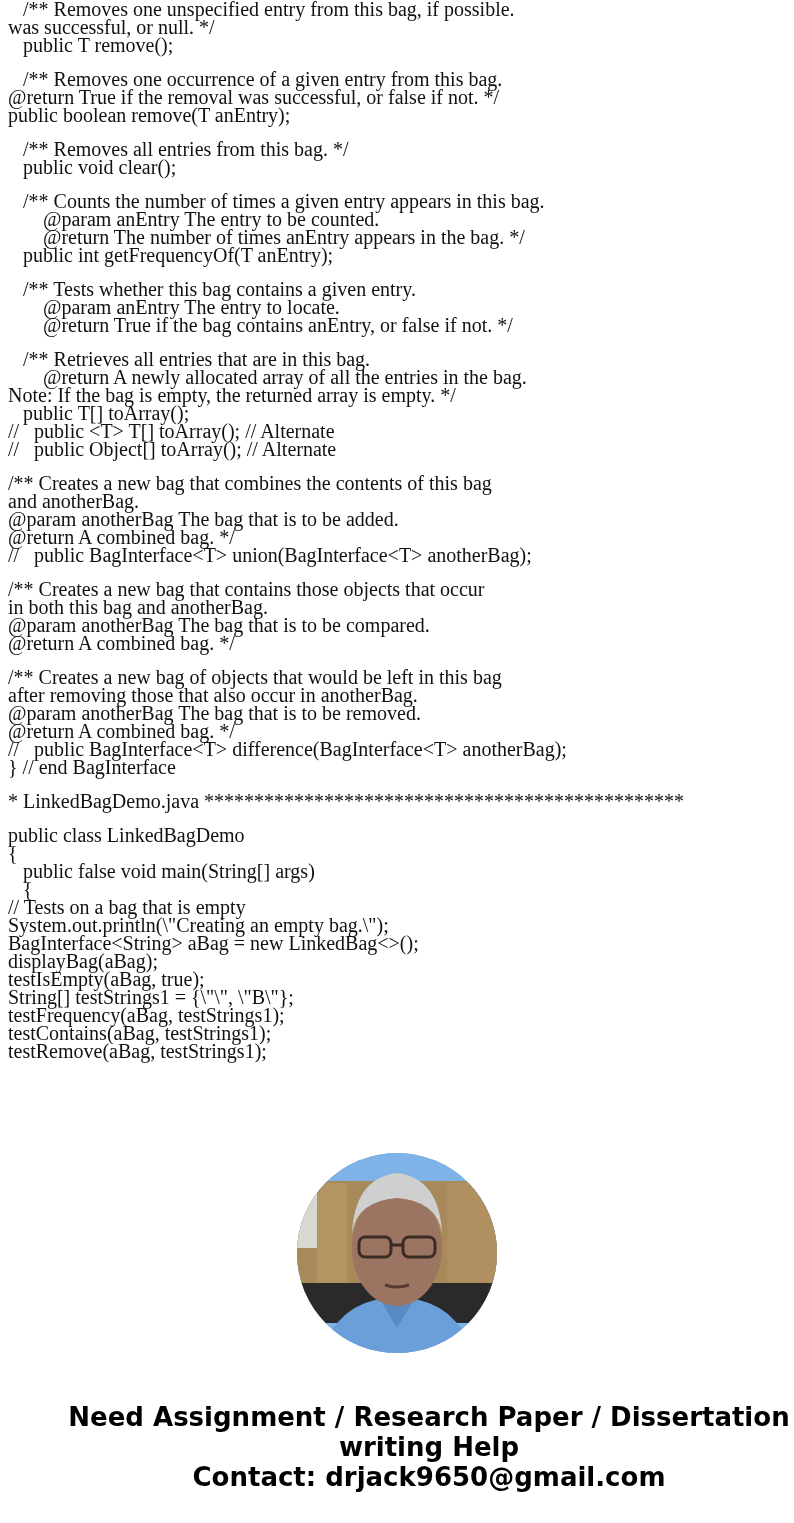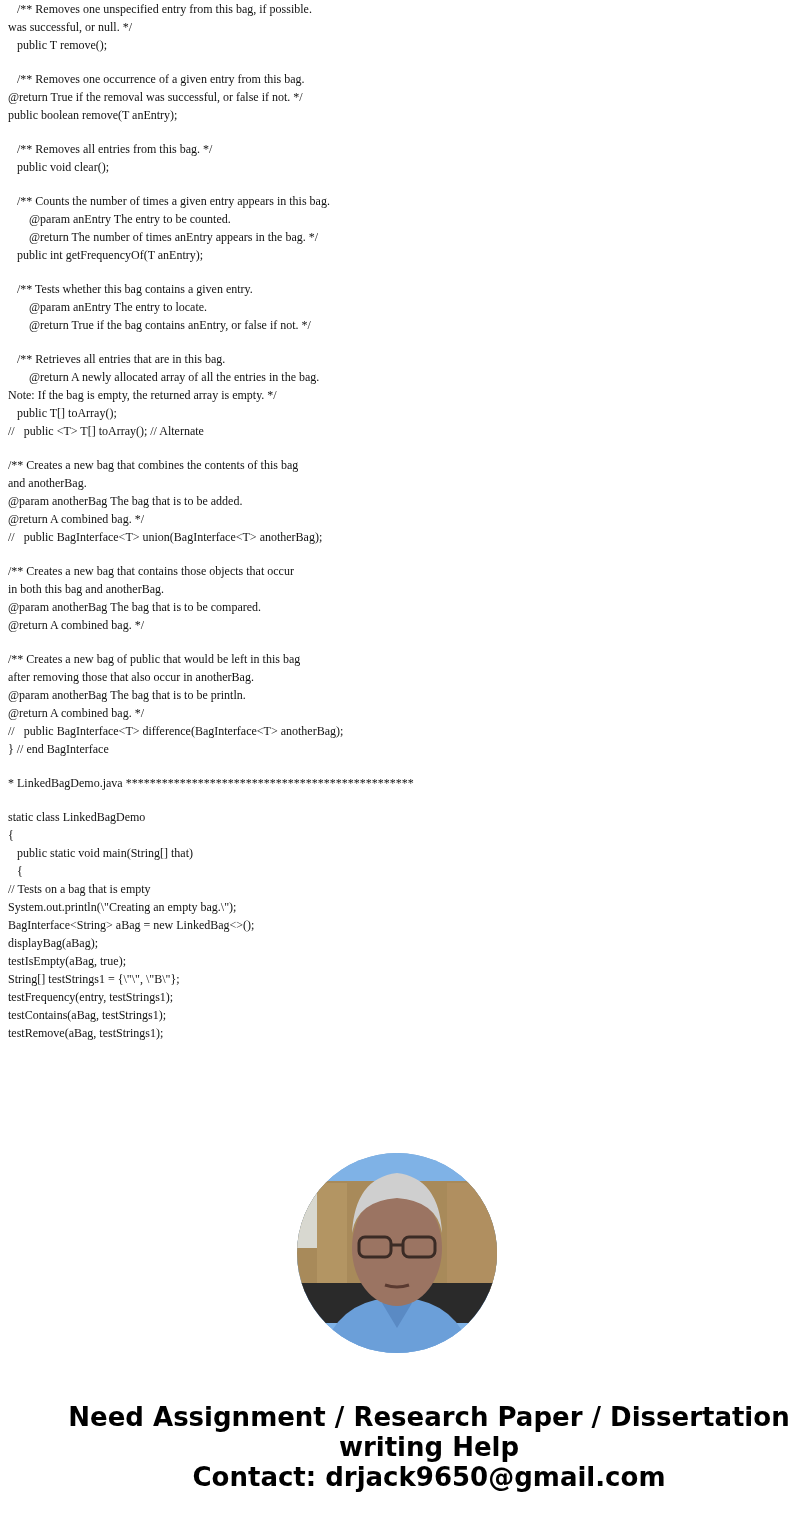--- a/index.html
+++ b/index.html
@@ -1,20 +1,20 @@
 <!DOCTYPE html>
 <html><head>
 <meta charset="utf-8">
 <style>
   html, body { margin: 0; padding: 0; background: #ffffff; }
   body { width: 794px; height: 1523px; position: relative; overflow: hidden; }
   .code-block {
     position: absolute; left: 8px; top: 0; width: 780px; height: 1122px;
     overflow: hidden;
-    font-family: "Liberation Serif", serif; font-size: 12px; line-height: 18px;
+    font-family: "Liberation Serif", serif; font-size: 20px; line-height: 18px;
     color: #111;
   }
   .code-line { white-space: pre; height: 18px; }
   .code-line.blank { height: 16px; }
   .avatar-wrap {
     position: absolute; left: 297px; top: 1153px; width: 200px; height: 200px;
     border-radius: 50%; overflow: hidden; background: #6fa0d6;
   }
   .footer {
     position: absolute; left: 0; top: 1402px; width: 794px; text-align: center;
@@ -44,52 +44,53 @@
     <div class="code-line blank"></div>
     <div class="code-line">   /** Tests whether this bag contains a given entry.</div>
     <div class="code-line">       @param anEntry The entry to locate.</div>
     <div class="code-line">       @return True if the bag contains anEntry, or false if not. */</div>
     <div class="code-line blank"></div>
     <div class="code-line">   /** Retrieves all entries that are in this bag.</div>
     <div class="code-line">       @return A newly allocated array of all the entries in the bag.</div>
     <div class="code-line">Note: If the bag is empty, the returned array is empty. */</div>
     <div class="code-line">   public T[] toArray();</div>
     <div class="code-line">//   public &lt;T&gt; T[] toArray(); // Alternate</div>
+    <div class="code-line">//   public Object[] toArray(); // Alternate</div>
     <div class="code-line blank"></div>
     <div class="code-line">/** Creates a new bag that combines the contents of this bag</div>
     <div class="code-line">and anotherBag.</div>
     <div class="code-line">@param anotherBag The bag that is to be added.</div>
     <div class="code-line">@return A combined bag. */</div>
     <div class="code-line">//   public BagInterface&lt;T&gt; union(BagInterface&lt;T&gt; anotherBag);</div>
     <div class="code-line blank"></div>
     <div class="code-line">/** Creates a new bag that contains those objects that occur</div>
     <div class="code-line">in both this bag and anotherBag.</div>
     <div class="code-line">@param anotherBag The bag that is to be compared.</div>
     <div class="code-line">@return A combined bag. */</div>
     <div class="code-line blank"></div>
-    <div class="code-line">/** Creates a new bag of public that would be left in this bag</div>
+    <div class="code-line">/** Creates a new bag of objects that would be left in this bag</div>
     <div class="code-line">after removing those that also occur in anotherBag.</div>
-    <div class="code-line">@param anotherBag The bag that is to be println.</div>
+    <div class="code-line">@param anotherBag The bag that is to be removed.</div>
     <div class="code-line">@return A combined bag. */</div>
     <div class="code-line">//   public BagInterface&lt;T&gt; difference(BagInterface&lt;T&gt; anotherBag);</div>
     <div class="code-line">} // end BagInterface</div>
     <div class="code-line blank"></div>
     <div class="code-line">* LinkedBagDemo.java ************************************************</div>
     <div class="code-line blank"></div>
-    <div class="code-line">static class LinkedBagDemo</div>
+    <div class="code-line">public class LinkedBagDemo</div>
     <div class="code-line">{</div>
-    <div class="code-line">   public static void main(String[] that)</div>
+    <div class="code-line">   public false void main(String[] args)</div>
     <div class="code-line">   {</div>
     <div class="code-line">// Tests on a bag that is empty</div>
     <div class="code-line">System.out.println(\"Creating an empty bag.\");</div>
     <div class="code-line">BagInterface&lt;String&gt; aBag = new LinkedBag&lt;&gt;();</div>
     <div class="code-line">displayBag(aBag);</div>
     <div class="code-line">testIsEmpty(aBag, true);</div>
     <div class="code-line">String[] testStrings1 = {\"\", \"B\"};</div>
-    <div class="code-line">testFrequency(entry, testStrings1);</div>
+    <div class="code-line">testFrequency(aBag, testStrings1);</div>
     <div class="code-line">testContains(aBag, testStrings1);</div>
     <div class="code-line">testRemove(aBag, testStrings1);</div>
   </div>
 
 <div class="avatar-wrap">
   <svg width="200" height="200" viewBox="0 0 200 200">
     <rect x="0" y="0" width="200" height="200" fill="#7fb2e6"></rect>
     <rect x="0" y="28" width="200" height="110" fill="#a88a5a"></rect>
     <rect x="0" y="40" width="20" height="55" fill="#d8d8d0"></rect>
     <rect x="20" y="30" width="30" height="105" fill="#b39563"></rect>

